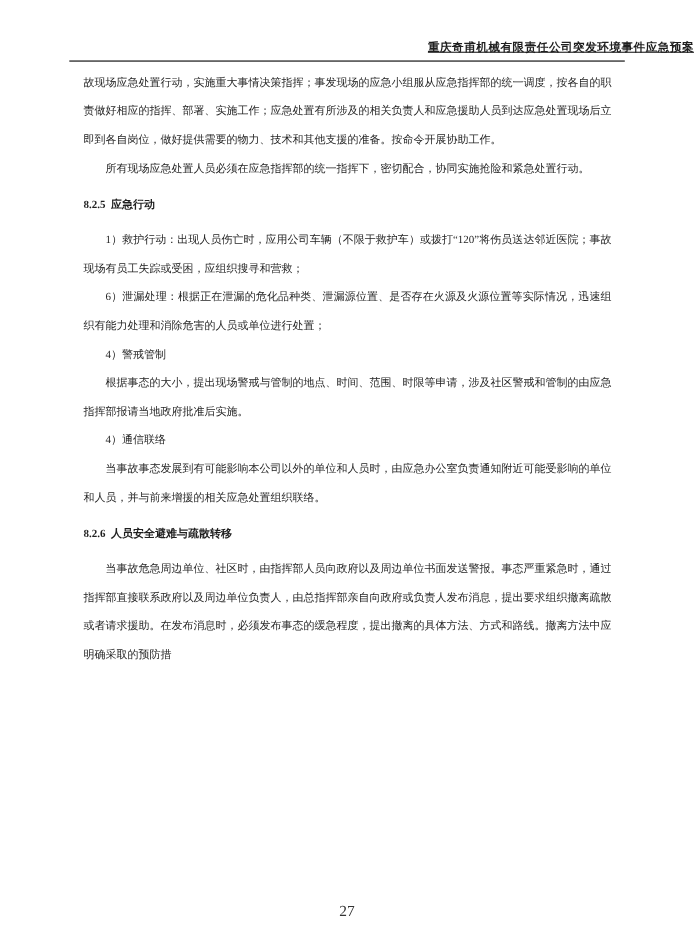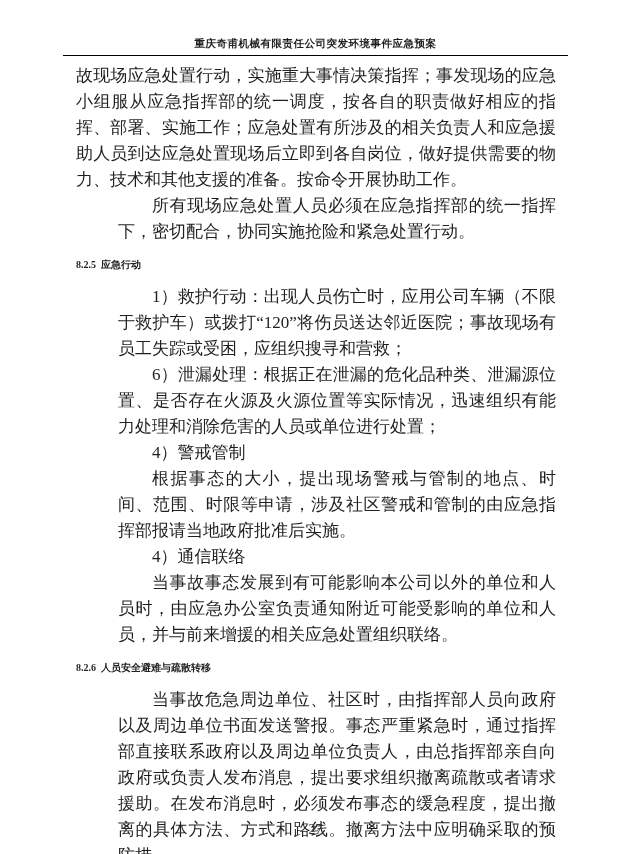--- a/index.html
+++ b/index.html
@@ -12,49 +12,49 @@
     width: 631px;
     height: 854px;
     margin: 0 auto;
     background: #ffffff;
     overflow: hidden;
     font-family: "Liberation Serif", "DejaVu Serif", serif;
     color: #1f1f1f;
   }
   .doc-header {
     padding-top: 37px;
-    text-align: center;
+    text-align: right;
+    text-decoration: underline;
   }
   .doc-header-title {
     font-size: 10.5px;
     font-weight: bold;
     letter-spacing: 0.5px;
     line-height: 13px;
   }
   .doc-header-rule {
     width: 505px;
     height: 0;
     margin: 5px auto 0 auto;
     border-bottom: 1.6px solid #000000;
   }
   .doc-content {
     margin: 7px 75px 0 76px;
     width: 480px;
   }
   .para {
     margin: 0;
-    font-size: 17px;
+    font-size: 10px;
     line-height: 26px;
     text-align: justify;
     text-justify: inter-character;
     word-break: break-all;
   }
   .para.indent {
     text-indent: 2em;
-    margin-left: 42px;
   }
   .section-heading {
     margin: 7px 0 6px 0;
     font-size: 10px;
     font-weight: bold;
     line-height: 26px;
     text-align: left;
   }
   .section-heading .heading-number {
     margin-right: 0.5em;

